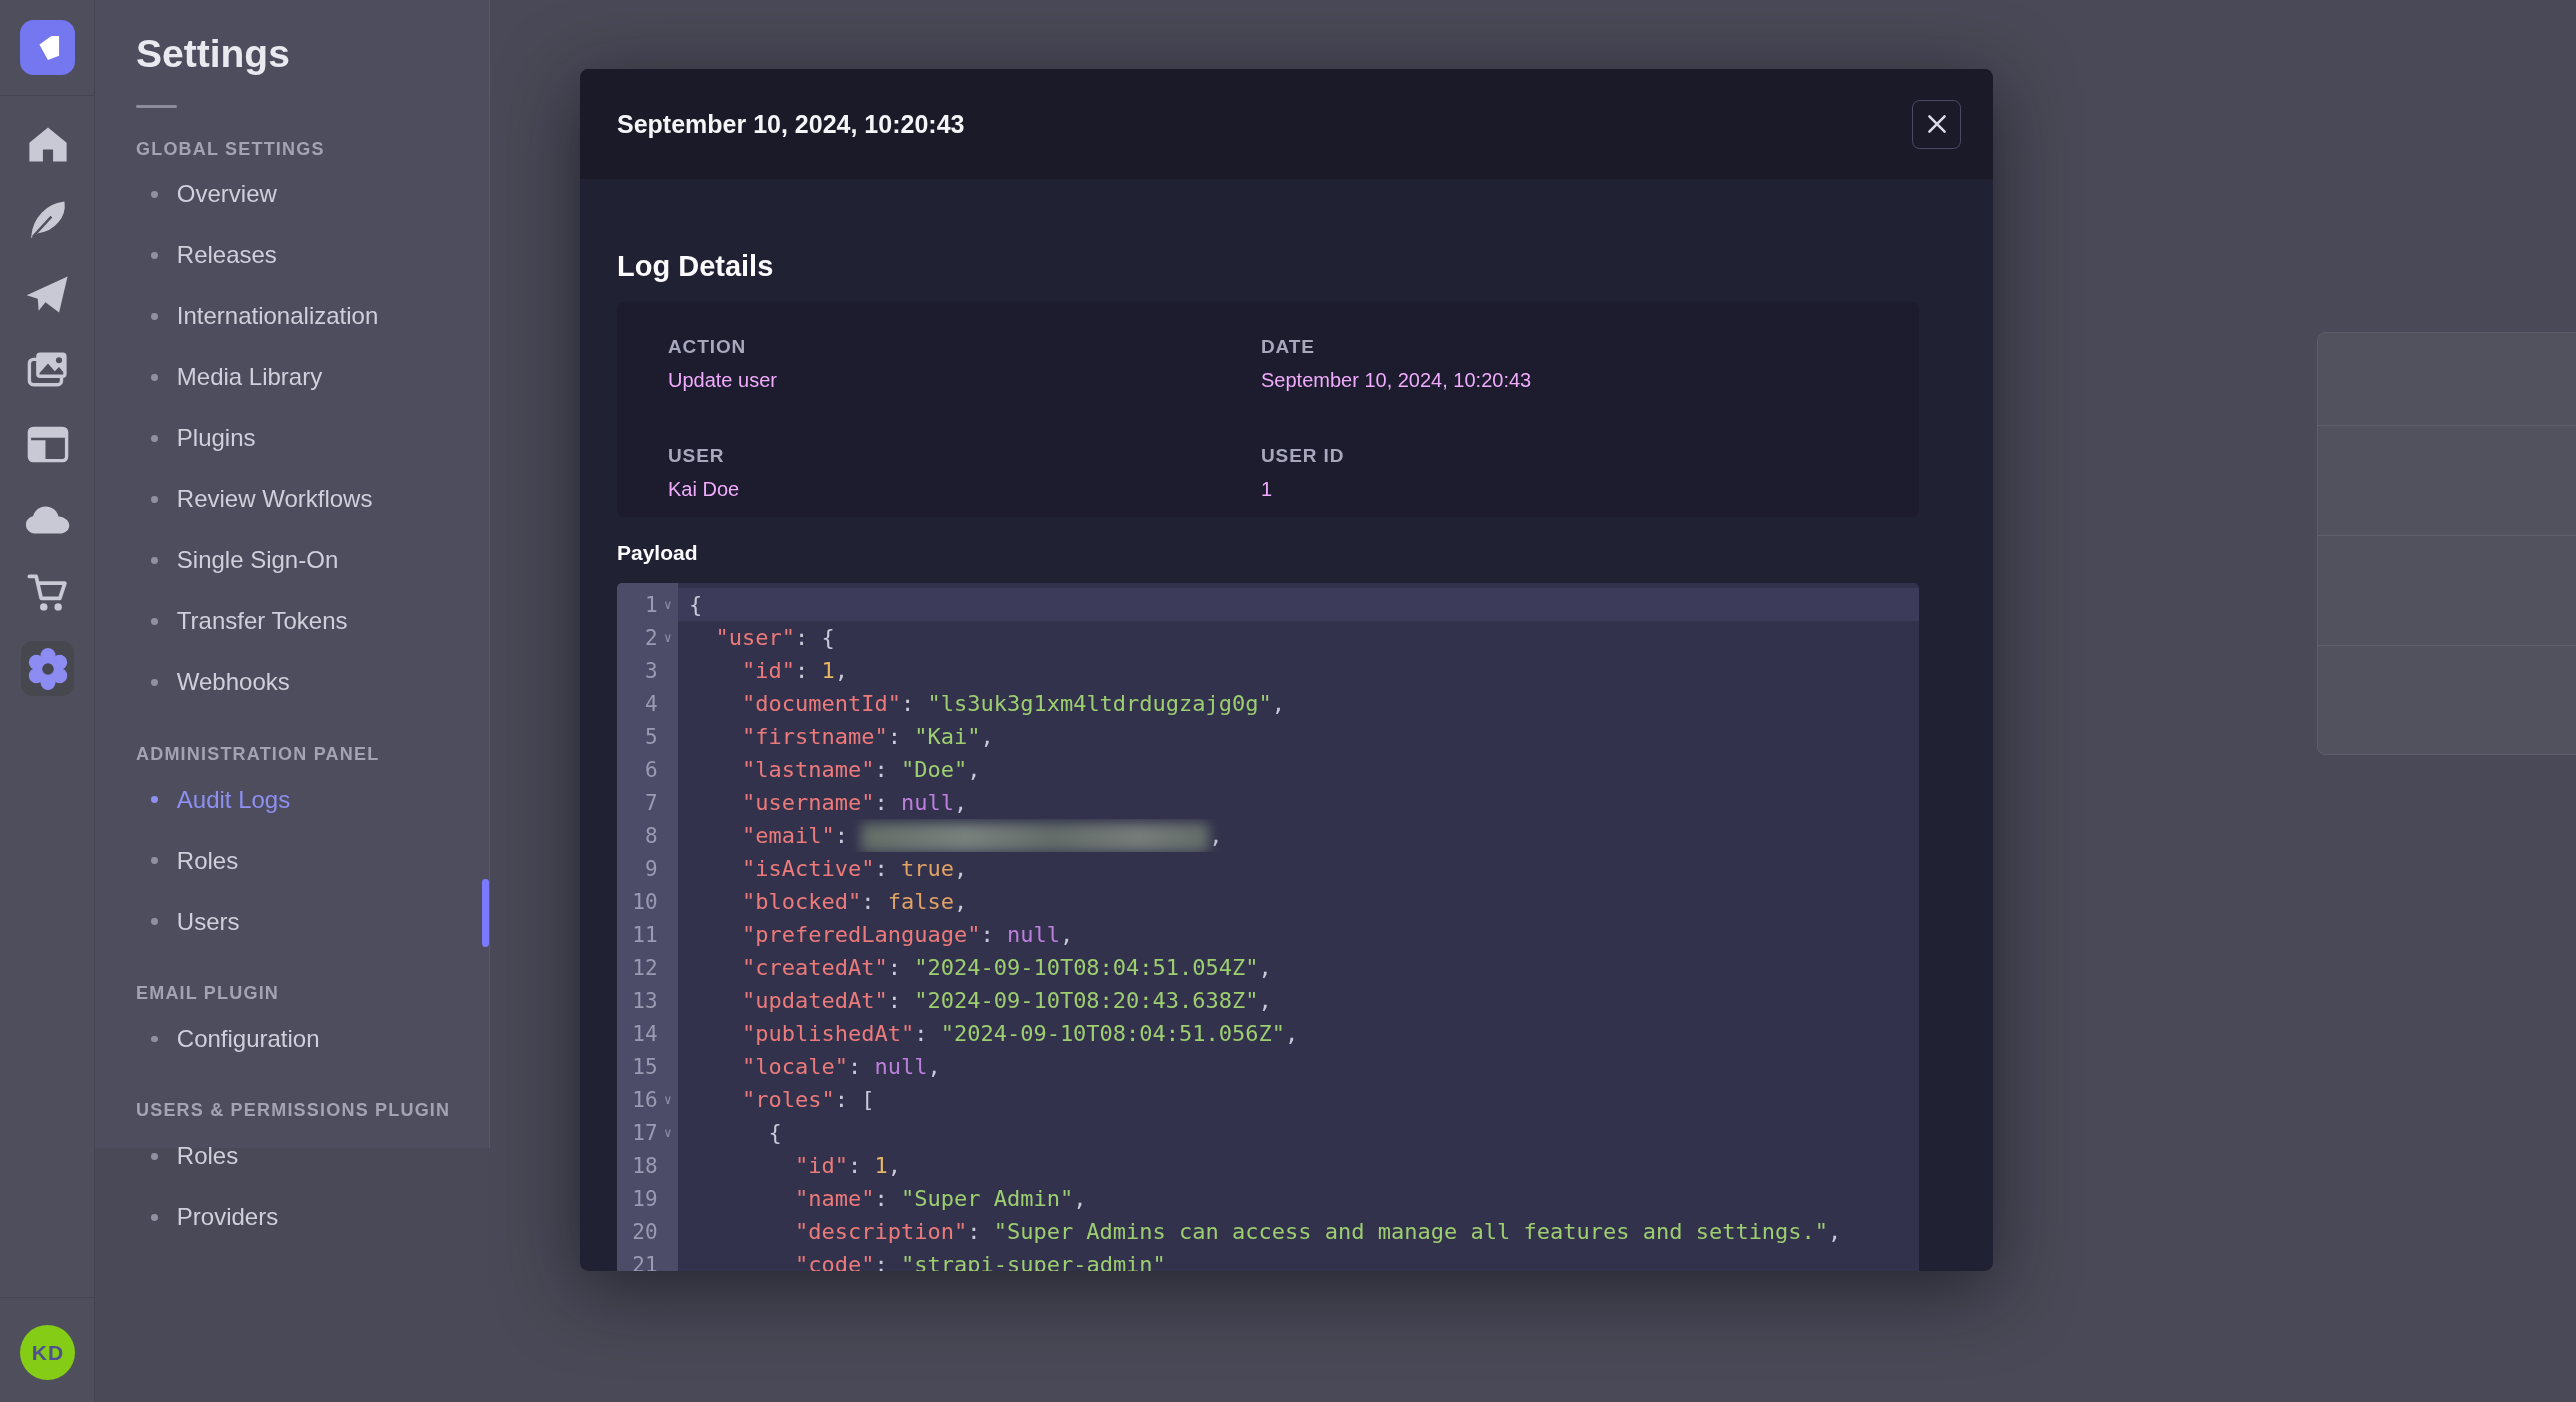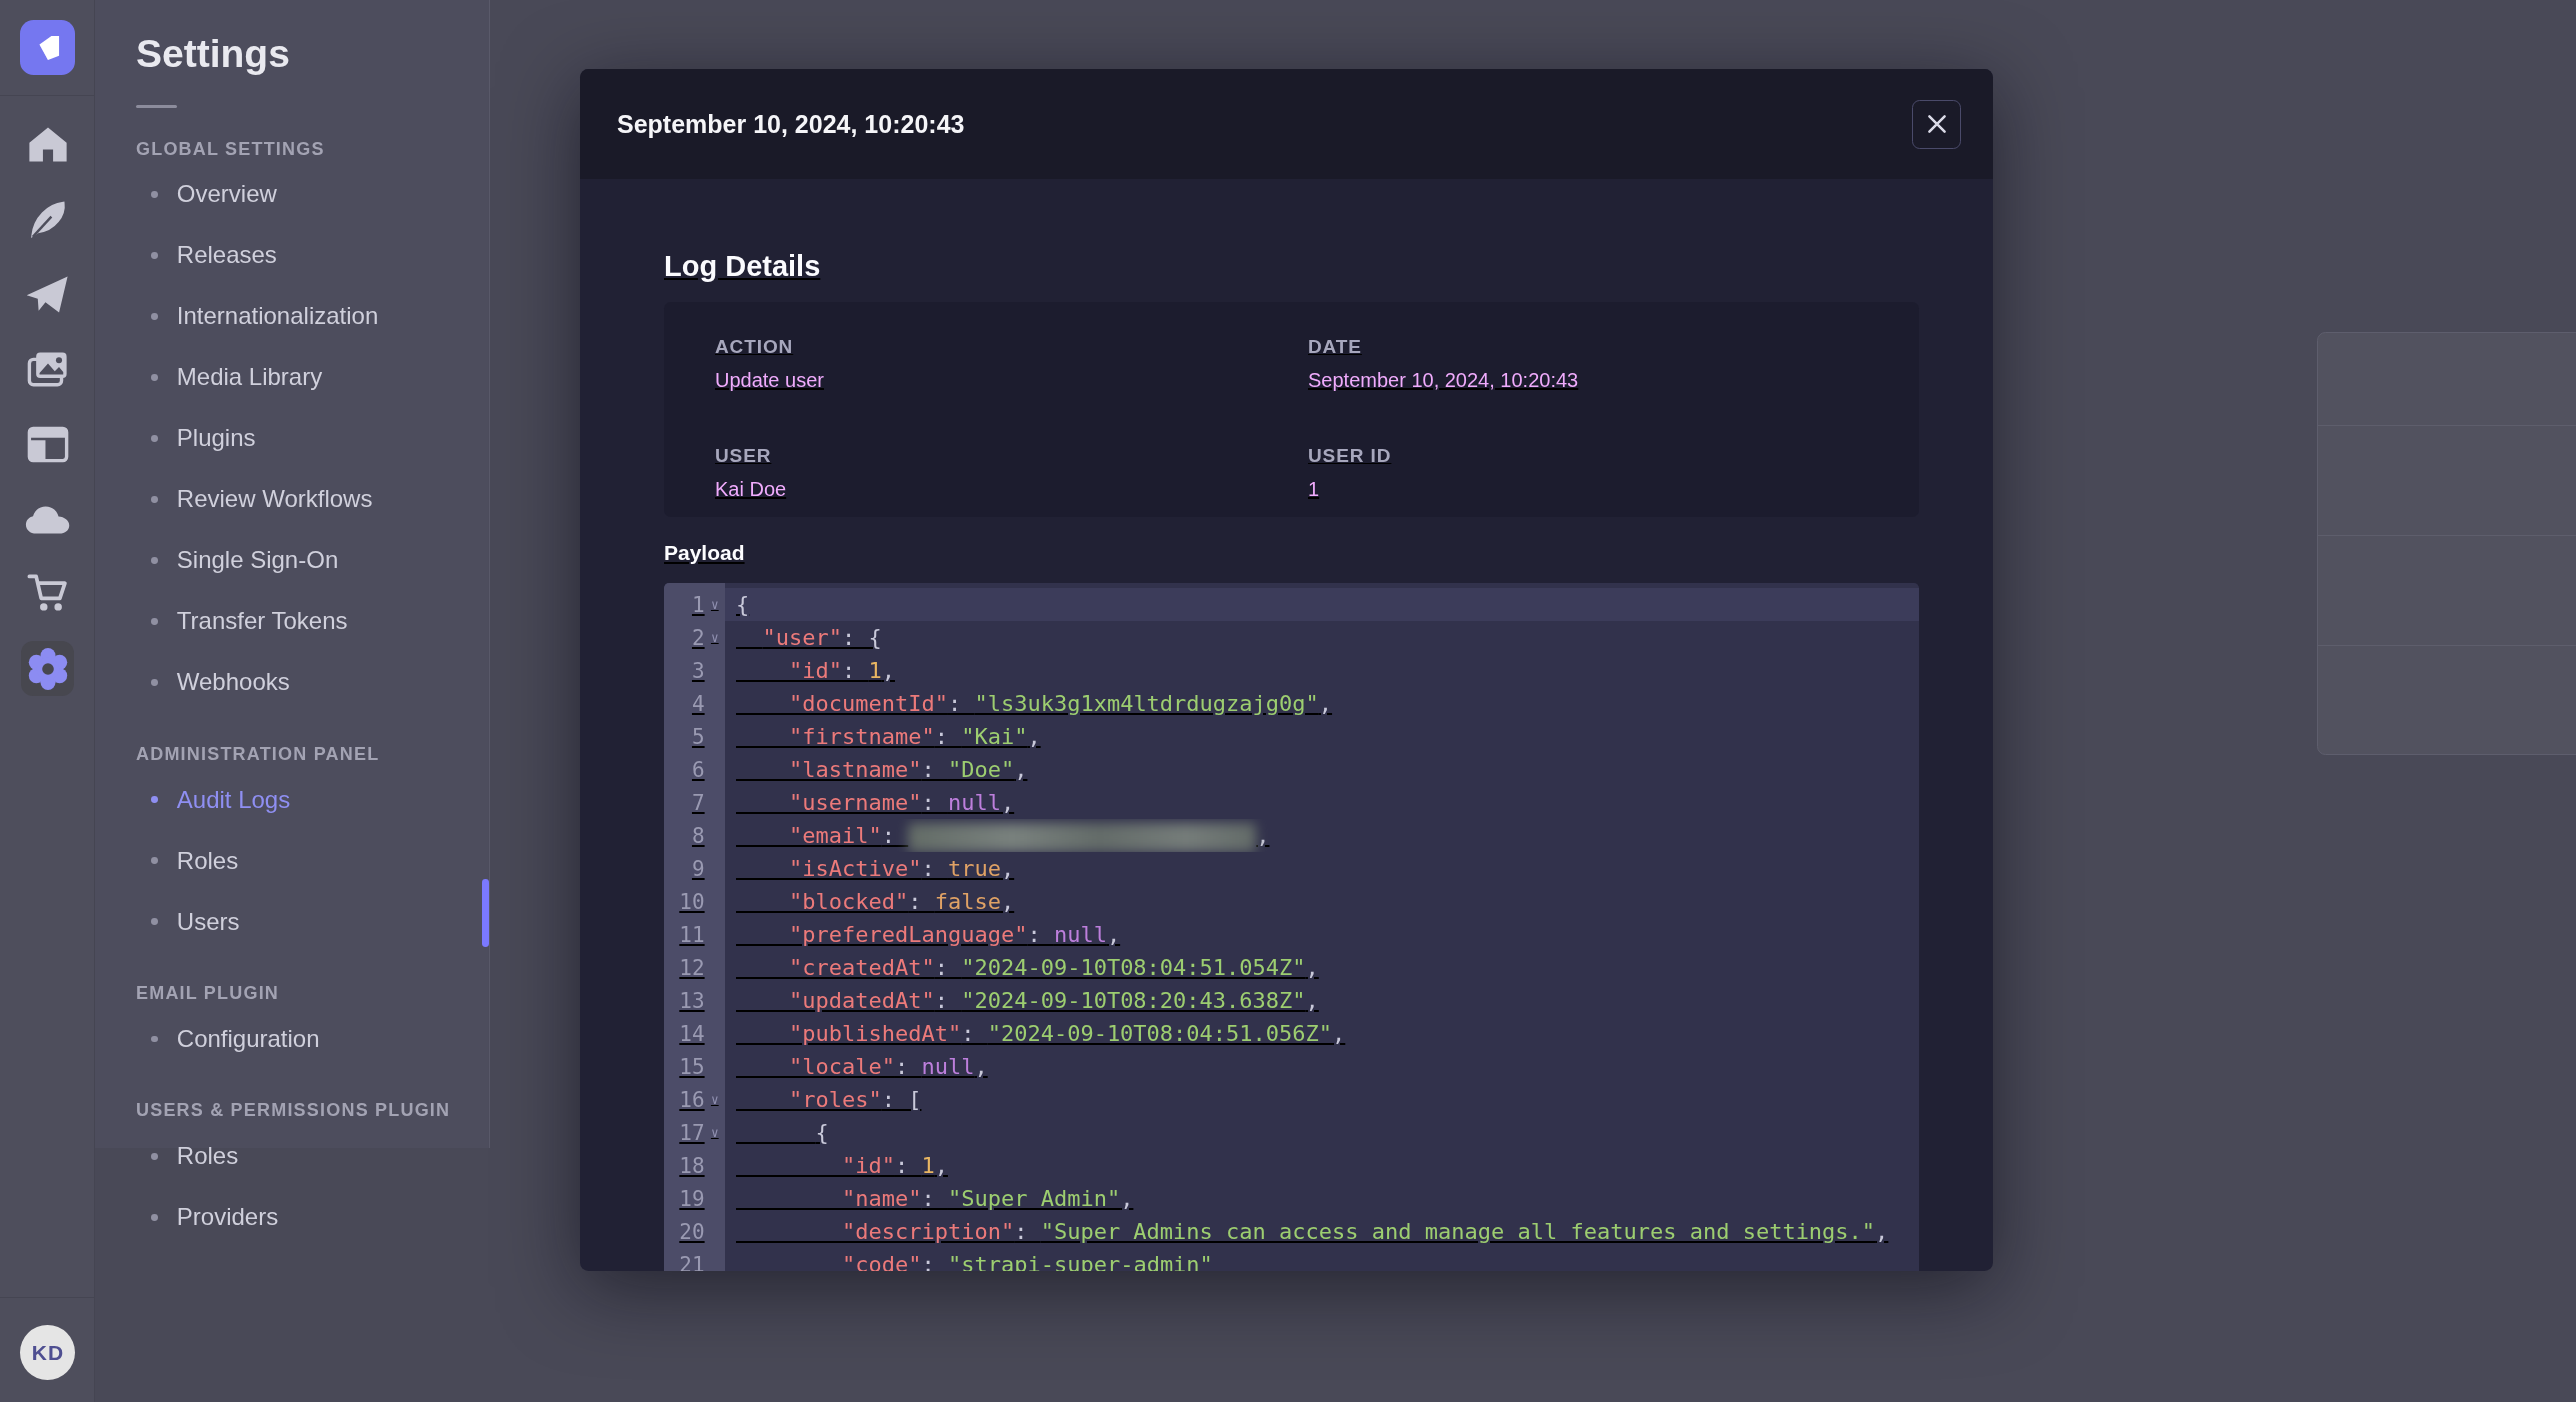--- a/index.html
+++ b/index.html
@@ -13,21 +13,21 @@
   .logo-tile { position:absolute; left:20.4px; top:20.4px; width:55px; height:55px;
                border-radius:13.6px; background:#7577f0; display:flex; align-items:center; justify-content:center; }
   .strip-divider { position:absolute; left:0; top:95px; width:95px; height:0.9px; background:#454552; }
   .strip-ic { position:absolute; left:22px; width:51px; height:51px; display:flex;
               align-items:center; justify-content:center; background:none; border:none; cursor:pointer; }
   .strip-ic svg { display:block; }
   .gear-tile { position:absolute; left:21px; top:641px; width:53px; height:55px; border-radius:12px;
                background:#47474f; display:flex; align-items:center; justify-content:center; border:none; cursor:pointer; }
   .strip-foot-divider { position:absolute; left:0; top:1297px; width:95px; height:0.9px; background:#454552; }
   .avatar { position:absolute; left:20.4px; top:1325px; width:55px; height:55px; border-radius:50%;
-            background:#e5e5e5; color:#4f4f91; font-size:21px; font-weight:700;
+            background:#84cc16; color:#4f4f91; font-size:21px; font-weight:700;
             display:flex; align-items:center; justify-content:center; letter-spacing:0.9px; cursor:pointer; border:none; }
 
   
   .subnav { position:absolute; left:95px; top:0; width:395px; height:1148px;
             background:#4d4d5d; border-right:0.9px solid #5a5a6a; }
   .subnav h1 { margin:32px 0 0 41px; font-size:39px; font-weight:700; color:#e9e9ef; }
   .title-rule { margin:29px 0 0 41px; width:41px; height:2.6px; background:#8c8c9c; border-radius:1.7px; }
   .nav-section { margin-top:29px; }
   .nav-section .sec-label { margin-left:41px; height:25.6px; line-height:25.6px; font-size:18px;
                             font-weight:700; letter-spacing:1.2px; color:#a3a3b3; }
@@ -49,21 +49,21 @@
   .bg-card .trow:last-child { height:109px; }
 
   
   .modal { position:absolute; left:580px; top:69px; width:1413px; height:1202px;
            border-radius:8.5px; overflow:hidden; background:#212134;
            box-shadow:0 17px 77px rgba(8,8,18,.55); }
   .modal-header { height:110px; background:#1a1a28; display:flex; align-items:center; padding:0 32px 0 37px; }
   .modal-header .mh-title { font-size:25px; font-weight:700; color:#f5f5f8; }
   .close-btn { margin-left:auto; width:49px; height:49px; border-radius:7.7px; background:transparent;
                border:0.9px solid #4a4a6a; cursor:pointer; display:flex; align-items:center; justify-content:center; }
-  .modal-body { position:relative; height:1148px; padding:0 74px 0 84px;text-decoration:underline; }
+  .modal-body { position:relative; height:1148px; padding:0 74px 0 37px; }
   .modal-body h2 { padding-top:71px; font-size:29px; font-weight:600; color:#fbfbfe; }
   .details-box { margin-top:19px; height:215px; background:#1c1c2e; border-radius:6.8px;
                  padding:34px 0 0 51px; display:grid; grid-template-columns:593px auto; row-gap:37px; }
   .detail-label { font-size:19px; font-weight:700; letter-spacing:0.9px; color:#a7a7bd; }
   .detail-value { margin-top:11px; font-size:20px; color:#f0abfc; }
   .payload-label { margin-top:24px; font-size:21px; font-weight:700; color:#fdfdff; }
   .code { position:relative; margin-top:18px; height:744px; background:#32324c; border-radius:5.1px 5.1px 0 0;
           overflow:hidden; font-family:"DejaVu Sans Mono", monospace; }
   .gutter-bg { position:absolute; left:0; top:0; width:61px; height:100%; background:#4c4c68; }
   .code-lines { position:relative; padding-top:5.1px; }

